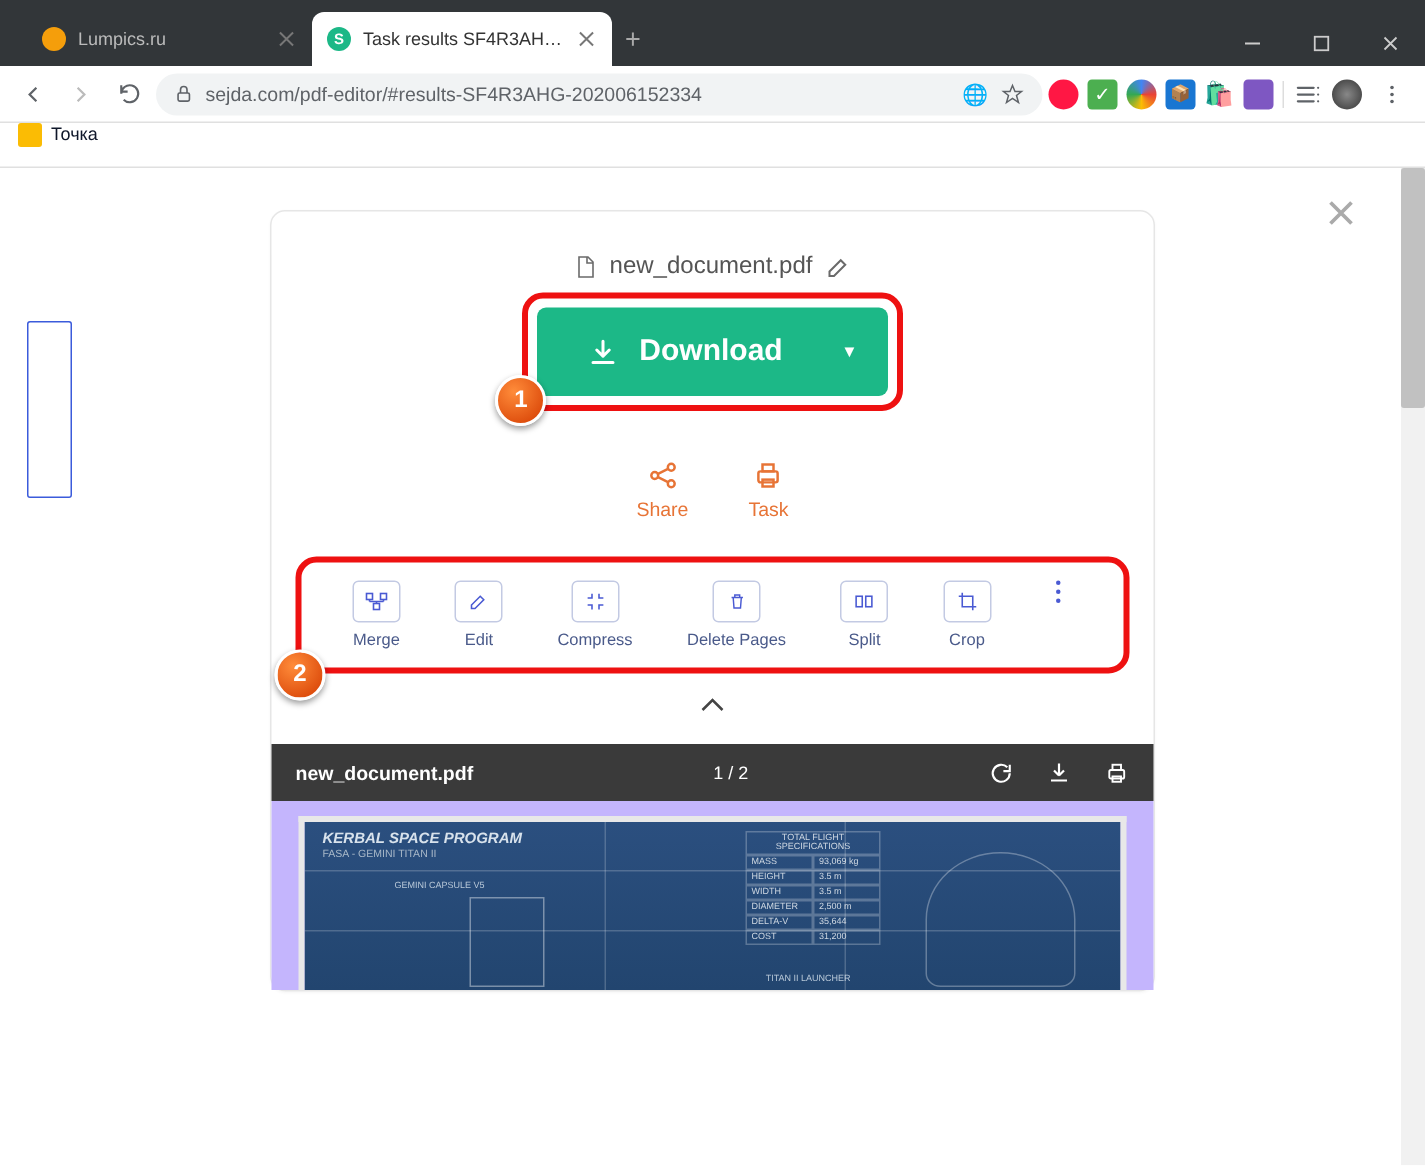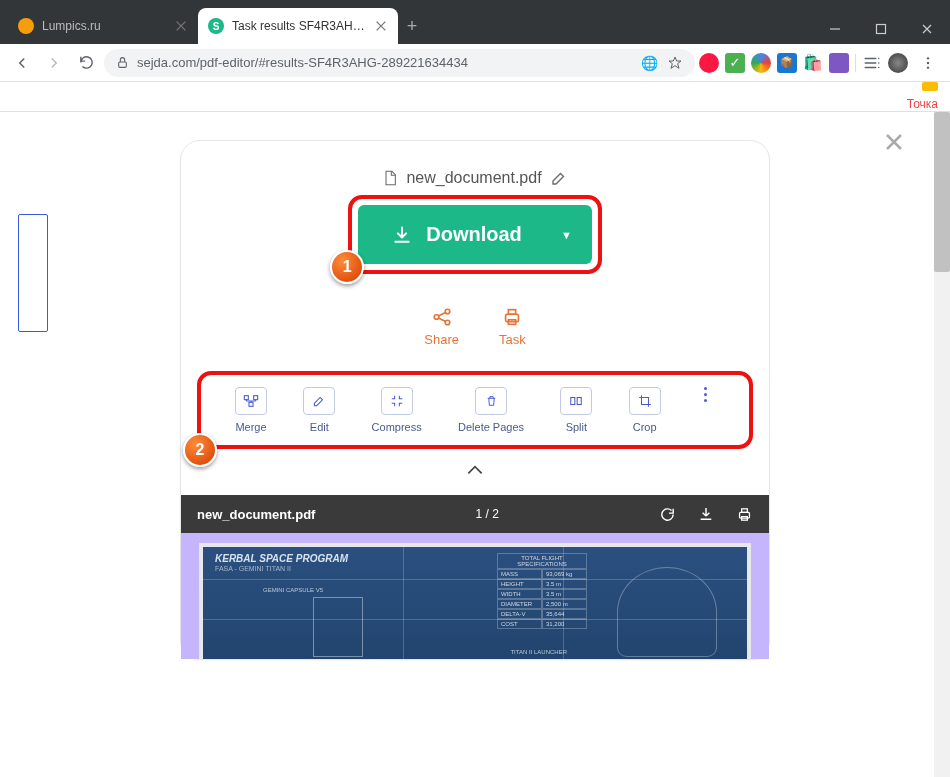--- a/index.html
+++ b/index.html
@@ -1,43 +1,43 @@
 <!DOCTYPE html>
 <html><head>
 <meta charset="utf-8">
 <style>
   * { box-sizing: border-box; margin: 0; padding: 0; font-family: -apple-system, BlinkMacSystemFont, 'Segoe UI', Arial, sans-serif; }
   body { width: 950px; height: 777px; background: #fff; overflow: hidden; }
   .titlebar { height: 44px; background: #323639; display: flex; align-items: flex-end; }
-  .tabs { display: flex; flex: 1; height: 36px; padding-left: 8px; }
+  .tabs { display: flex; flex: 1; height: 36px; padding-left: 18px; }
   .tab { display: flex; align-items: center; padding: 0 10px; color: #bbb; font-size: 12px; min-width: 190px; max-width: 200px; border-radius: 8px 8px 0 0; position: relative; }
   .tab.active { background: #fff; color: #333; }
   .tab .fav { width: 16px; height: 16px; border-radius: 50%; margin-right: 8px; flex-shrink: 0; display: flex; align-items: center; justify-content: center; }
   .tab .title { flex: 1; white-space: nowrap; overflow: hidden; text-overflow: ellipsis; }
   .tab .close { width: 14px; height: 14px; margin-left: 6px; color: #777; }
   .newtab { width: 28px; display: flex; align-items: center; justify-content: center; color: #aaa; font-size: 18px; }
   .winbtns { display: flex; }
   .winbtn { width: 46px; height: 30px; display: flex; align-items: center; justify-content: center; color: #ccc; }
   .addrrow { height: 38px; display: flex; align-items: center; padding: 0 8px; border-bottom: 1px solid #e0e0e0; gap: 4px; }
   .navbtn { width: 28px; height: 28px; display: flex; align-items: center; justify-content: center; color: #5f6368; border-radius: 50%; }
   .navbtn.dis { color: #bbb; }
   .addrbar { flex: 1; height: 28px; background: #f1f3f4; border-radius: 14px; display: flex; align-items: center; padding: 0 12px; gap: 8px; font-size: 13px; color: #5f6368; }
   .addrbar svg { color: #5f6368; }
   .exticons { display: flex; gap: 6px; align-items: center; }
   .exticon { width: 20px; height: 20px; border-radius: 3px; display: flex; align-items: center; justify-content: center; }
-  .bookbar { height: 30px; display: flex; align-items: flex-end; padding: 0 12px; gap: 6px; font-size: 12px; color: #ef4444; border-bottom: 1px solid #e0e0e0; flex-direction: column; }
+  .bookbar { height: 30px; display: flex; align-items: flex-start; padding: 0 12px; gap: 6px; font-size: 12px; color: #0f172a; border-bottom: 1px solid #e0e0e0; }
   .bookbar .ico { width: 16px; height: 16px; background: #fbbc04; border-radius: 2px; }
   .content { height: calc(100% - 112px); background: #fff; position: relative; overflow: hidden; }
   .scrollbar { position: absolute; right: 0; top: 0; width: 16px; height: 100%; background: #f1f1f1; }
   .thumb { width: 100%; height: 160px; background: #c1c1c1; border-radius: 2px; }
   .left-peek { position: absolute; left: 18px; top: 102px; width: 30px; height: 118px; border: 1px solid #3b5bdb; border-radius: 2px; }
   .closebig { position: absolute; right: 44px; top: 18px; color: #aaa; }
   .heading { text-align: center; margin-top: 28px; font-size: 28px; font-weight: 800; color: #222; display: flex; align-items: center; justify-content: center; gap: 12px; }
   .heading svg { color: #1cb887; }
-  .card { width: 590px; margin: 28px auto 0; border: 1px solid #e6e6e6; border-radius: 20px; padding: 28px 20px 0; box-shadow: 0 1px 2px rgba(0,0,0,0.04); }
+  .card { width: 590px; margin: 28px auto 0; border: 1px solid #e6e6e6; border-radius: 10px; padding: 28px 20px 0; box-shadow: 0 1px 2px rgba(0,0,0,0.04); }
   .fname { text-align: center; font-size: 16px; color: #555; display: flex; align-items: center; justify-content: center; gap: 8px; }
   .fname svg { color: #6a6a6a; }
   .rename { color: #1cb887; }
   .dlrow { position: relative; margin: 18px auto 24px; width: fit-content; }
   .dlbtn { background: #1cb887; color: #fff; border: none; border-radius: 6px; font-size: 20px; font-weight: 700; padding: 18px 70px 18px 34px; display: flex; align-items: center; gap: 14px; position: relative; }
   .dlbtn .caret { position: absolute; right: 20px; top: 50%; transform: translateY(-50%); font-size: 11px; }
   .redring { position: absolute; border: 4px solid #e11; border-radius: 14px; pointer-events: none; }
   .ring1 { top: -10px; left: -10px; right: -10px; bottom: -10px; }
   .badge { position: absolute; width: 34px; height: 34px; border-radius: 50%; background: radial-gradient(circle at 35% 30%, #ff8c3a, #d43b00); border: 2px solid #fff; box-shadow: 0 2px 4px rgba(0,0,0,.4); color: #fff; font-weight: 700; display: flex; align-items: center; justify-content: center; font-size: 16px; }
   .b1 { left: -28px; bottom: -20px; }
@@ -122,21 +122,21 @@
   <div class="navbtn">
       <svg width="17" height="17" viewBox="0 0 24 24">
         <path d="M4 12a8 8 0 1 1 2.3 5.6M4 4v6h6" fill="none" stroke="currentColor" stroke-width="2"></path>
       </svg>
     </div>
   <div class="addrbar">
     <svg width="13" height="13" viewBox="0 0 24 24">
         <rect x="5" y="11" width="14" height="10" rx="2" fill="none" stroke="currentColor" stroke-width="2"></rect>
         <path d="M8 11V7a4 4 0 0 1 8 0v4" fill="none" stroke="currentColor" stroke-width="2"></path>
       </svg>
-    <span>sejda.com/pdf-editor/#results-SF4R3AHG-289221634434</span>
+    <span>sejda.com/pdf-editor/#results-SF4R3AHG-202006152334</span>
     <span style="flex:1"></span>
     <span style="font-size:14px">🌐</span>
     <svg width="16" height="16" viewBox="0 0 24 24">
         <path d="M12 3l2.5 6H21l-5 4 2 7-6-4-6 4 2-7-5-4h6.5z" fill="none" stroke="currentColor" stroke-width="1.5"></path>
       </svg>
   </div>
   <div class="exticons">
     <div class="exticon" style="background:#ff1744;border-radius:50%"></div>
     <div class="exticon" style="background:#4caf50;color:#fff;font-size:13px">✓</div>
     <div class="exticon" style="border-radius:50%;background:conic-gradient(#4285f4,#ea4335,#fbbc04,#34a853,#4285f4)"></div>

